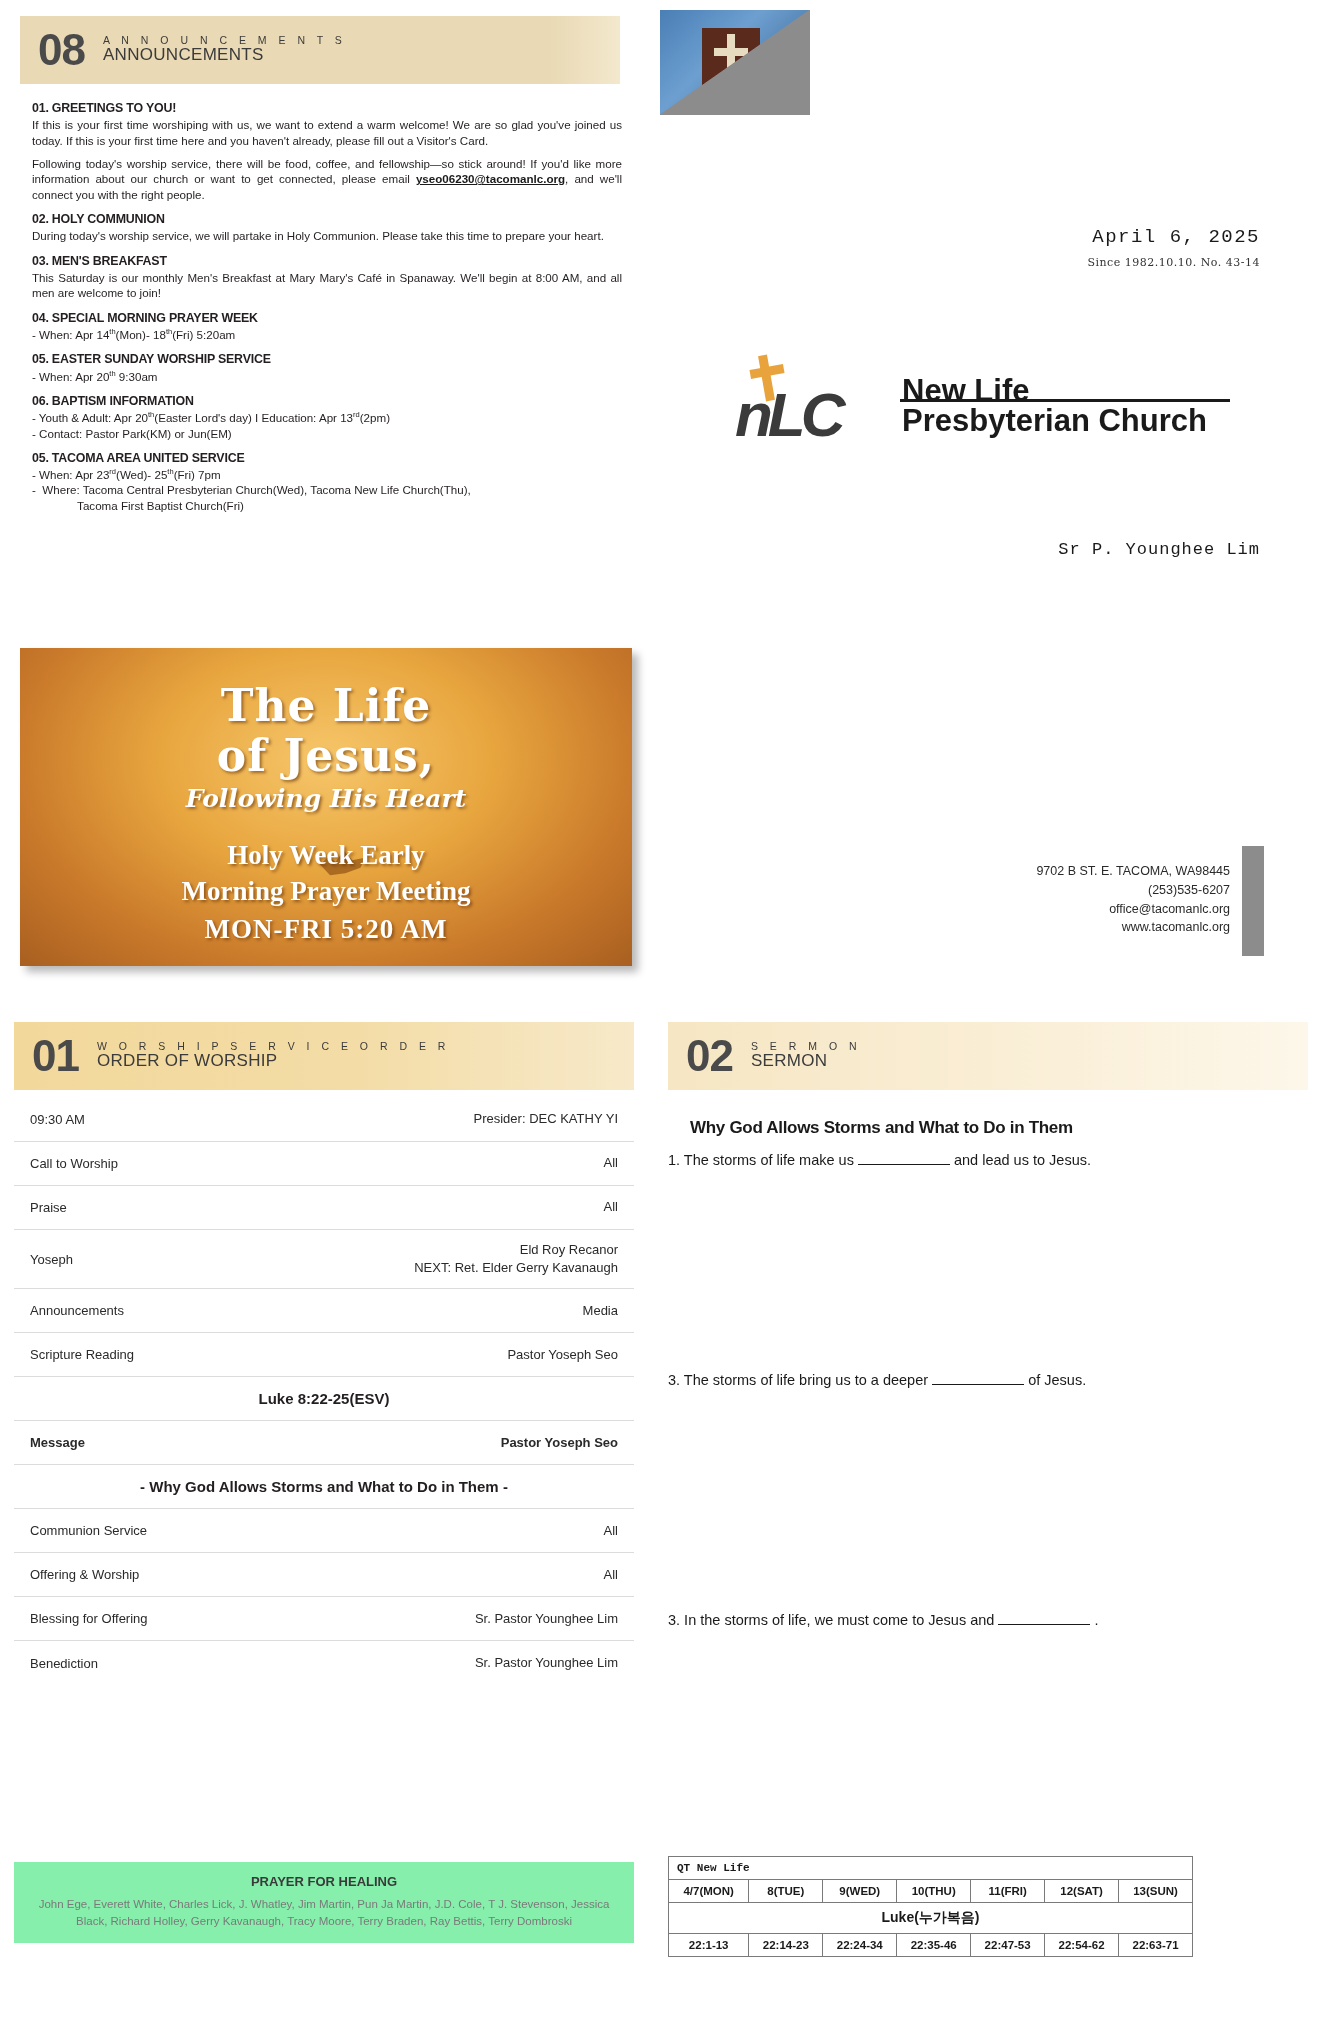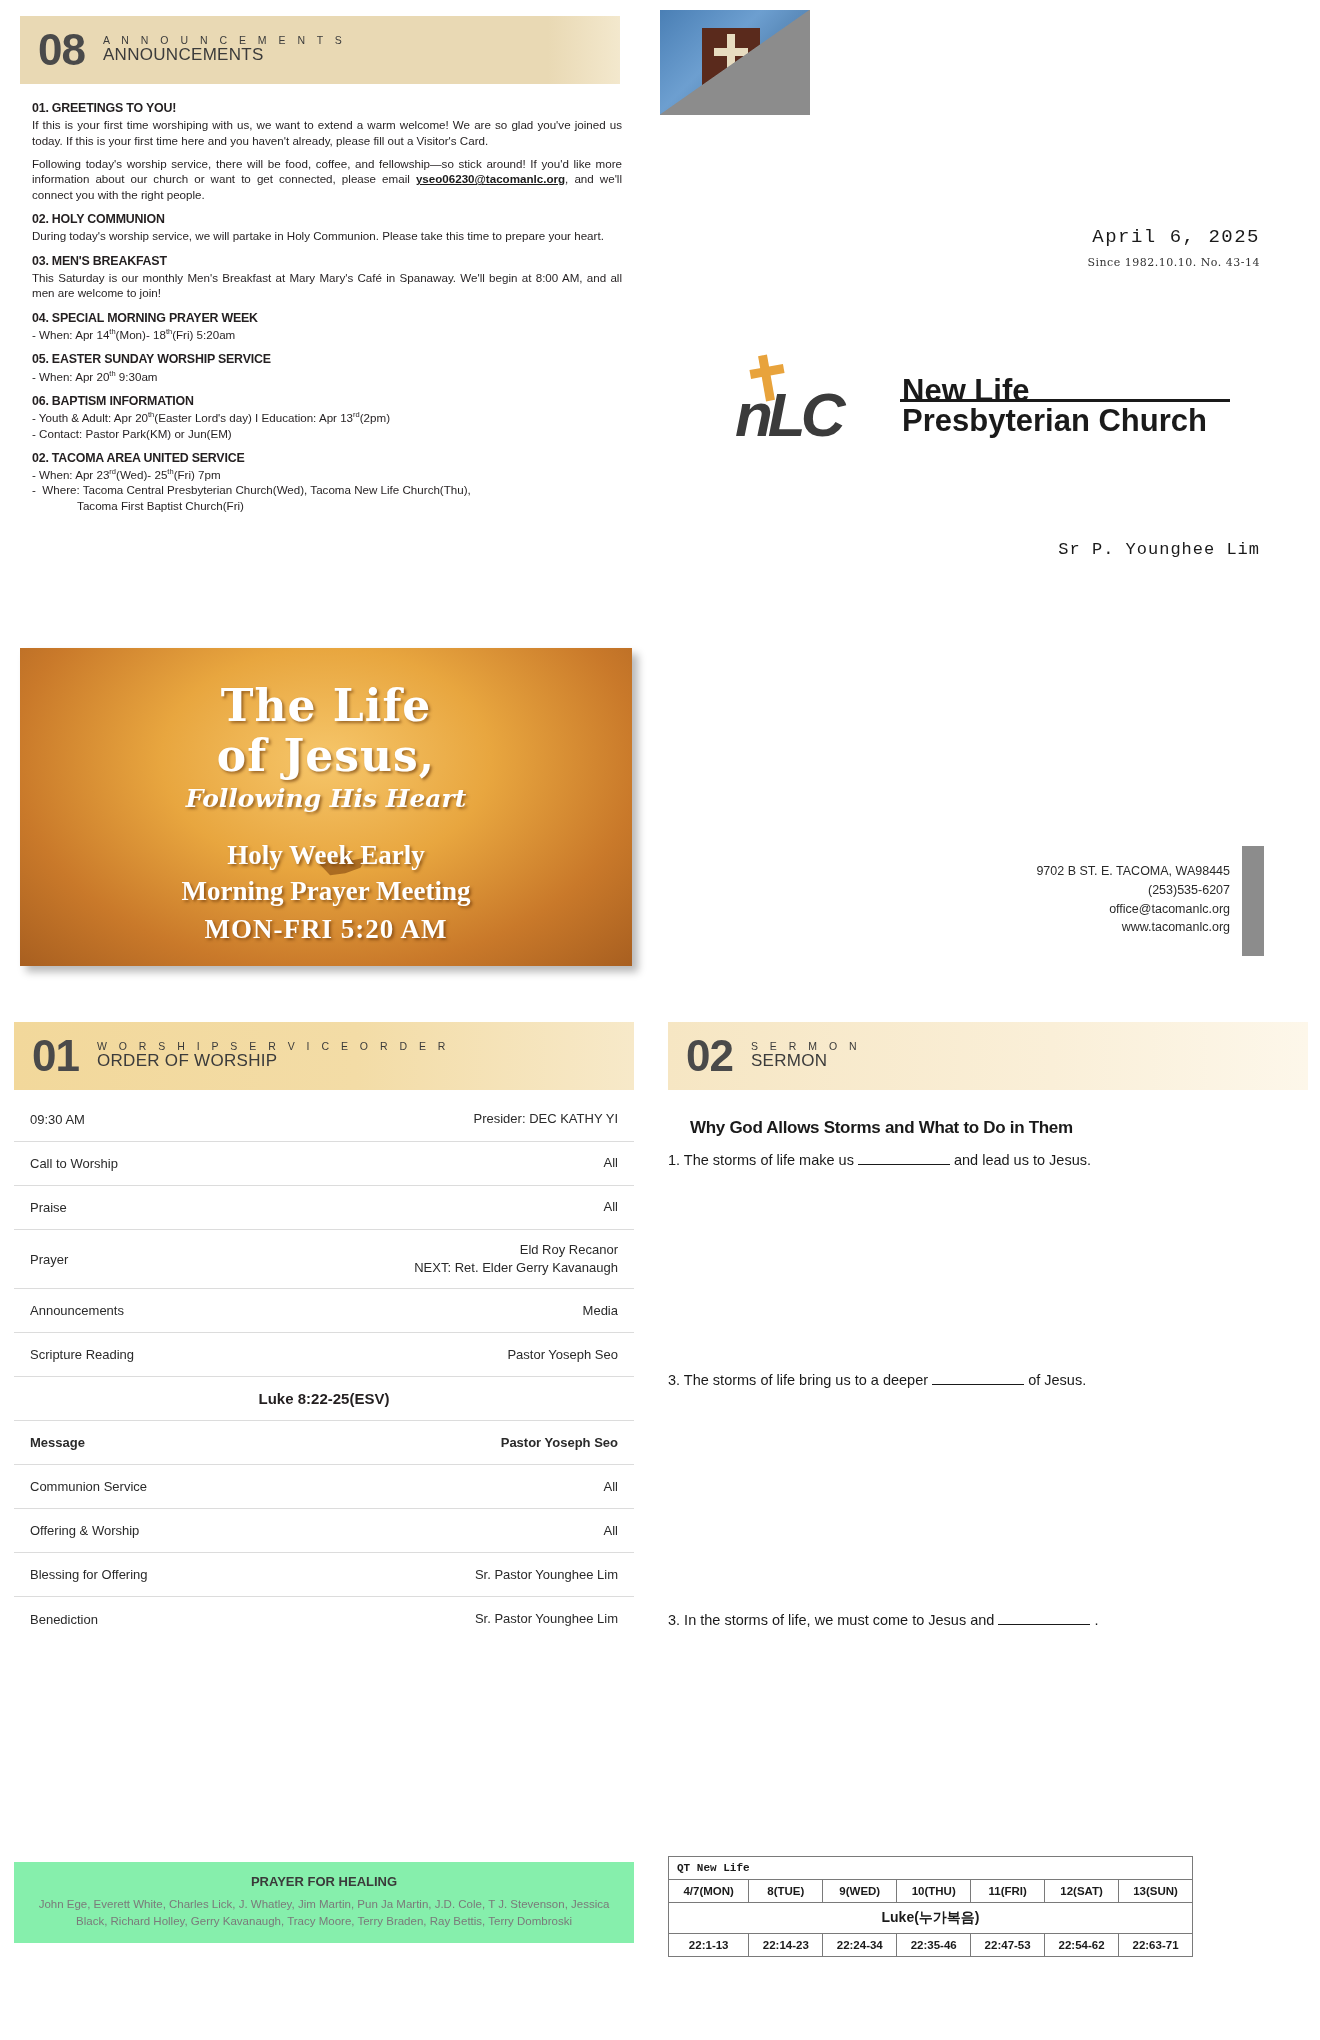--- a/index.html
+++ b/index.html
@@ -353,21 +353,21 @@
       <div class="ann-text">- When: Apr 20<sup>th</sup> 9:30am</div>
     </div>
 
     <div class="ann-item">
       <div class="ann-title">06. BAPTISM INFORMATION</div>
       <div class="ann-text">- Youth &amp; Adult: Apr 20<sup>th</sup>(Easter Lord's day) I Education: Apr 13<sup>rd</sup>(2pm)</div>
       <div class="ann-text">- Contact: Pastor Park(KM) or Jun(EM)</div>
     </div>
 
     <div class="ann-item">
-      <div class="ann-title">02. TACOMA AREA UNITED SERVICE</div>
+      <div class="ann-title">05. TACOMA AREA UNITED SERVICE</div>
       <div class="ann-text">- When: Apr 23<sup>rd</sup>(Wed)- 25<sup>th</sup>(Fri) 7pm</div>
       <div class="ann-text">-&nbsp; Where: Tacoma Central Presbyterian Church(Wed), Tacoma New Life Church(Thu),<br>&nbsp;&nbsp;&nbsp;&nbsp;&nbsp;&nbsp;&nbsp;&nbsp;&nbsp;&nbsp;&nbsp;&nbsp;&nbsp;&nbsp;Tacoma First Baptist Church(Fri)</div>
     </div>
   </div>
 
   <div id="poster">
     <div class="horse"></div>
     <div class="ptxt l1">The Life</div>
     <div class="ptxt l2">of Jesus,</div>
     <div class="ptxt l3">Following His Heart</div>
@@ -429,37 +429,38 @@
     </div>
     <div class="wrow">
       <div class="left">Call to Worship</div>
       <div class="right">All</div>
     </div>
     <div class="wrow">
       <div class="left">Praise</div>
       <div class="right">All</div>
     </div>
     <div class="wrow">
-      <div class="left">Prayer</div>
+      <div class="left">Yoseph</div>
       <div class="right" style="white-space:pre-line;">Eld Roy Recanor
 NEXT: Ret. Elder Gerry Kavanaugh</div>
     </div>
     <div class="wrow">
       <div class="left">Announcements</div>
       <div class="right">Media</div>
     </div>
     <div class="wrow">
       <div class="left">Scripture Reading</div>
       <div class="right">Pastor Yoseph Seo</div>
     </div>
     <div class="wrow center">Luke 8:22-25(ESV)</div>
     <div class="wrow bold">
       <div class="left">Message</div>
       <div class="right">Pastor Yoseph Seo</div>
     </div>
+    <div class="wrow center">- Why God Allows Storms and What to Do in Them -</div>
     <div class="wrow">
       <div class="left">Communion Service</div>
       <div class="right">All</div>
     </div>
     <div class="wrow">
       <div class="left">Offering &amp; Worship</div>
       <div class="right">All</div>
     </div>
     <div class="wrow">
       <div class="left">Blessing for Offering</div>

